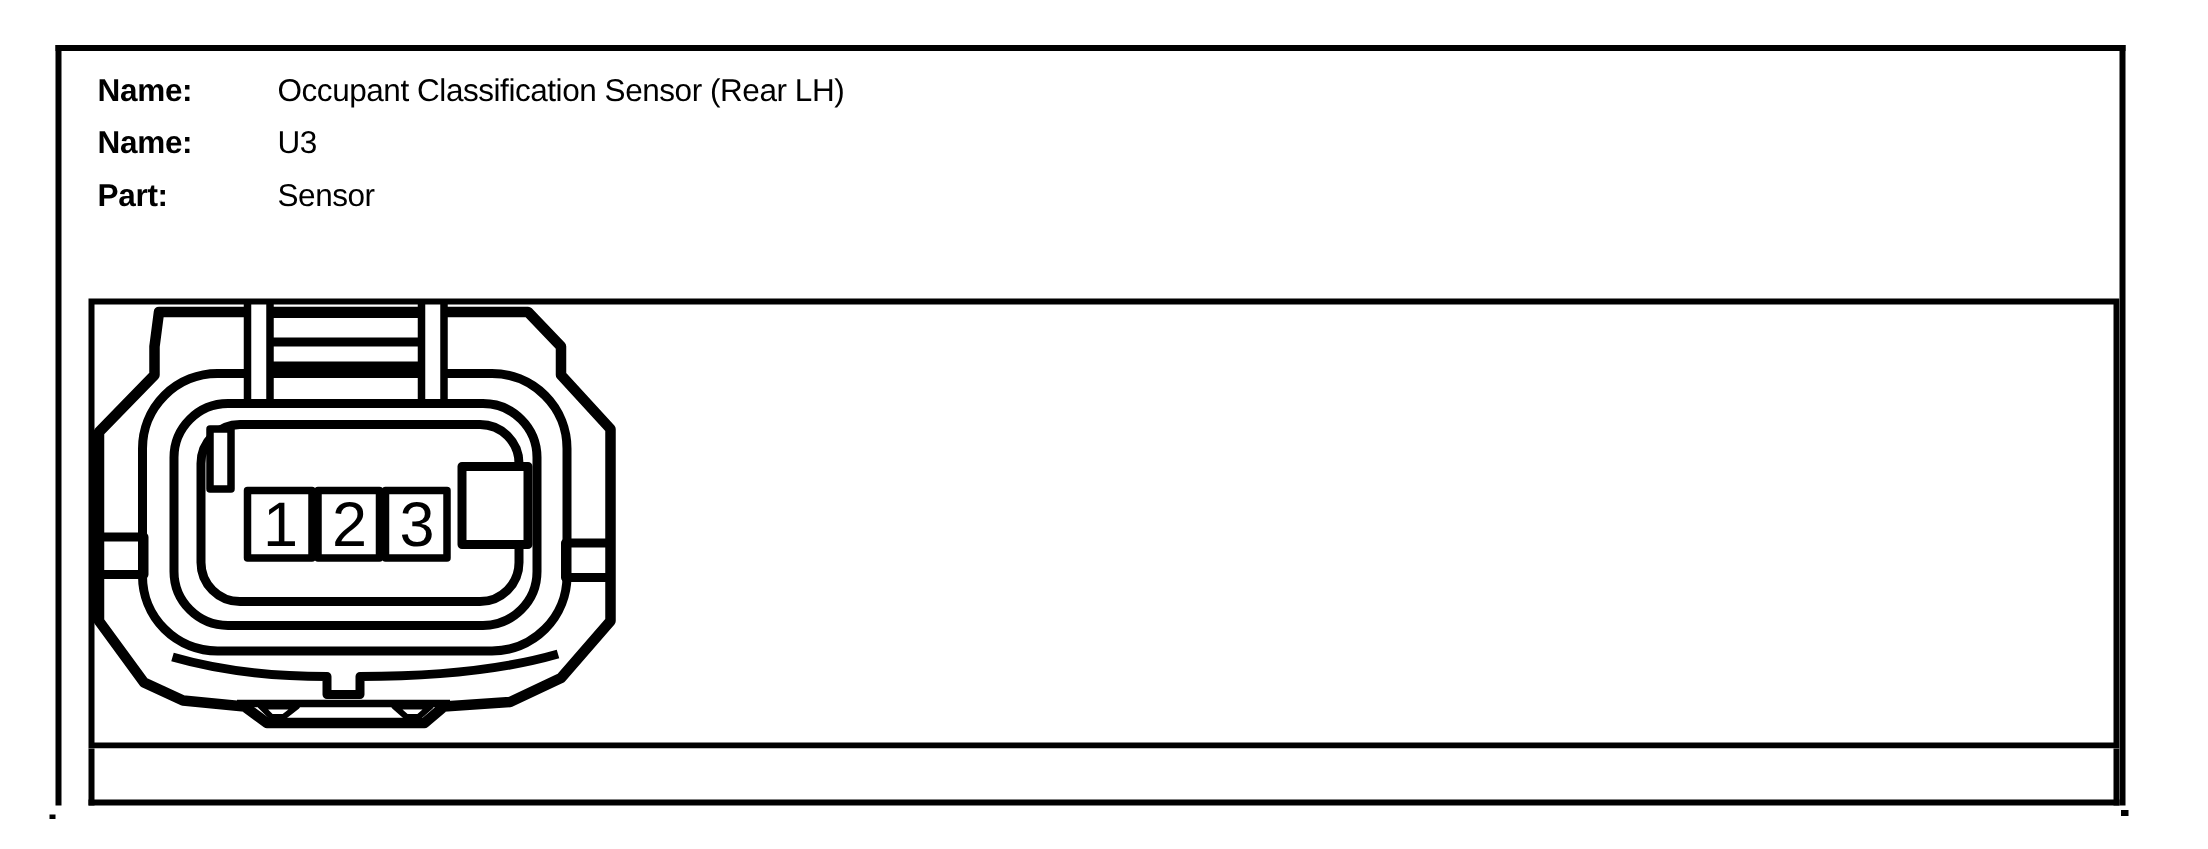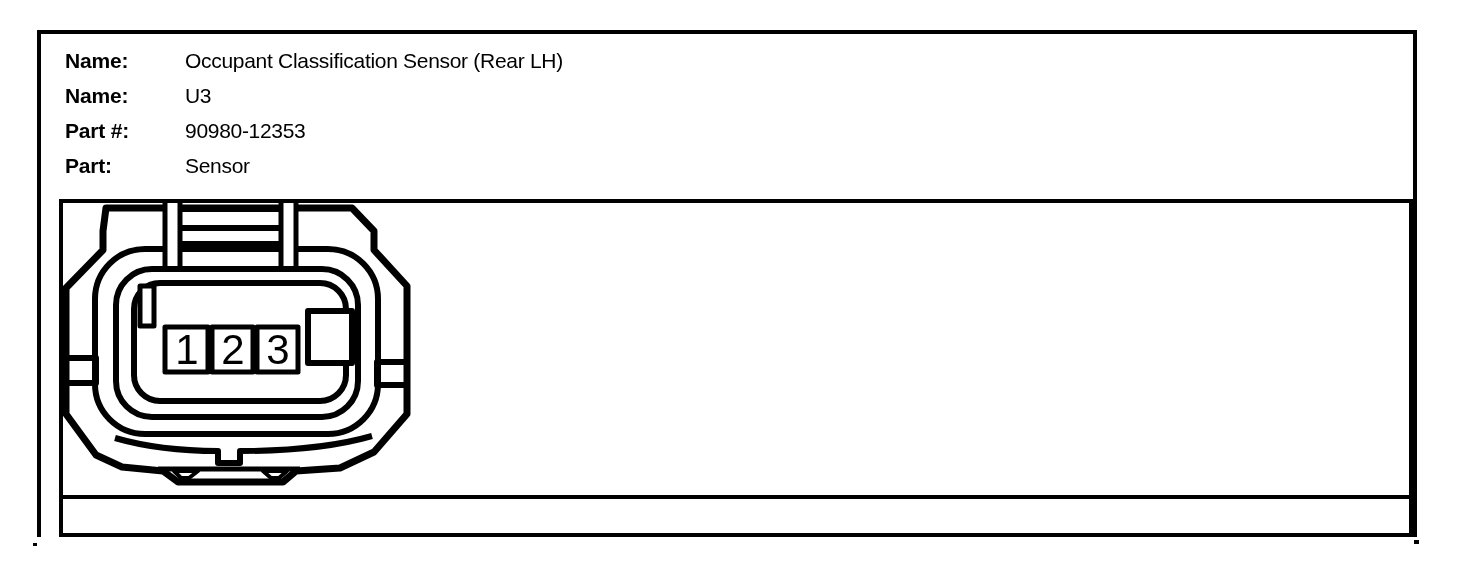--- a/index.html
+++ b/index.html
@@ -33,23 +33,20 @@
 
 <div class="page">
 
   <div class="outer-box">
     <div class="header">
       <div class="hrow">
         <span class="hlabel">Name:</span><span class="hvalue">Occupant Classification Sensor (Rear LH)</span>
       </div>
       <div class="hrow">
         <span class="hlabel">Name:</span><span class="hvalue">U3</span>
-      </div>
-      <div class="hrow">
-        <span class="hlabel">Part #:</span><span class="hvalue">90980-12353</span>
       </div>
       <div class="hrow">
         <span class="hlabel">Part:</span><span class="hvalue">Sensor</span>
       </div>
     </div>
   </div>
 
   <div class="diagram-box"></div>
   <div class="bottom-strip"></div>
 

